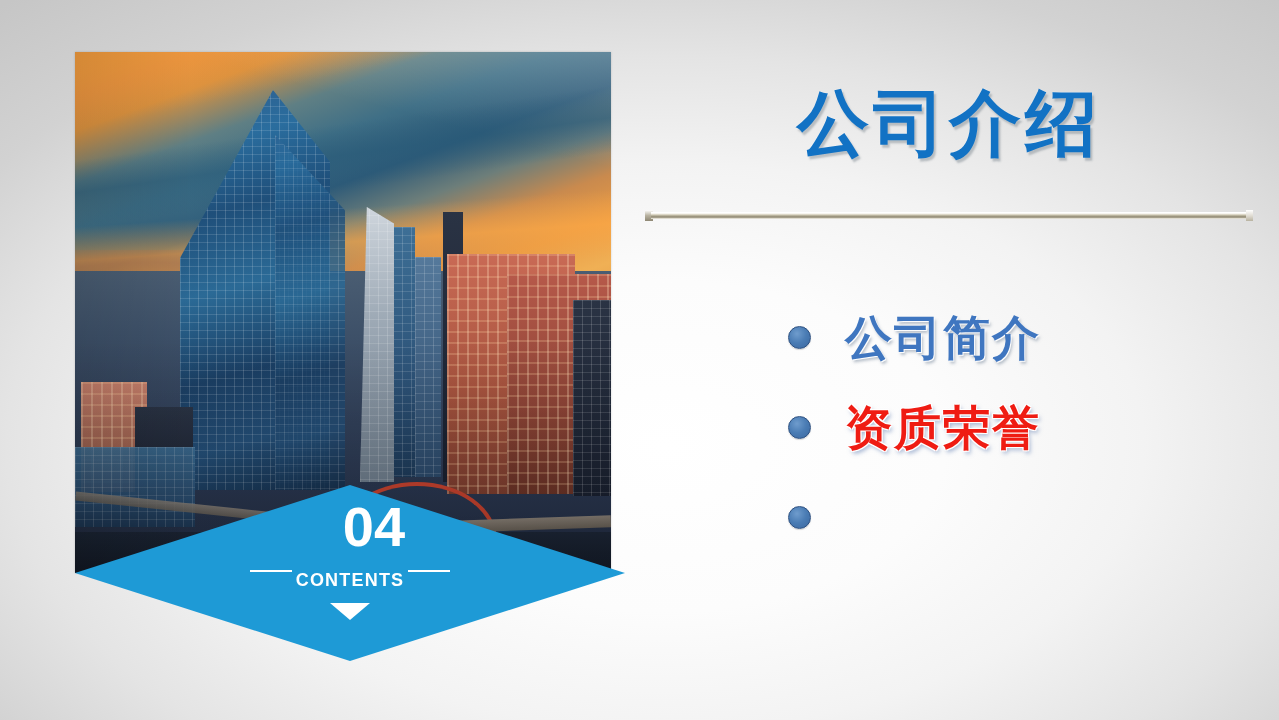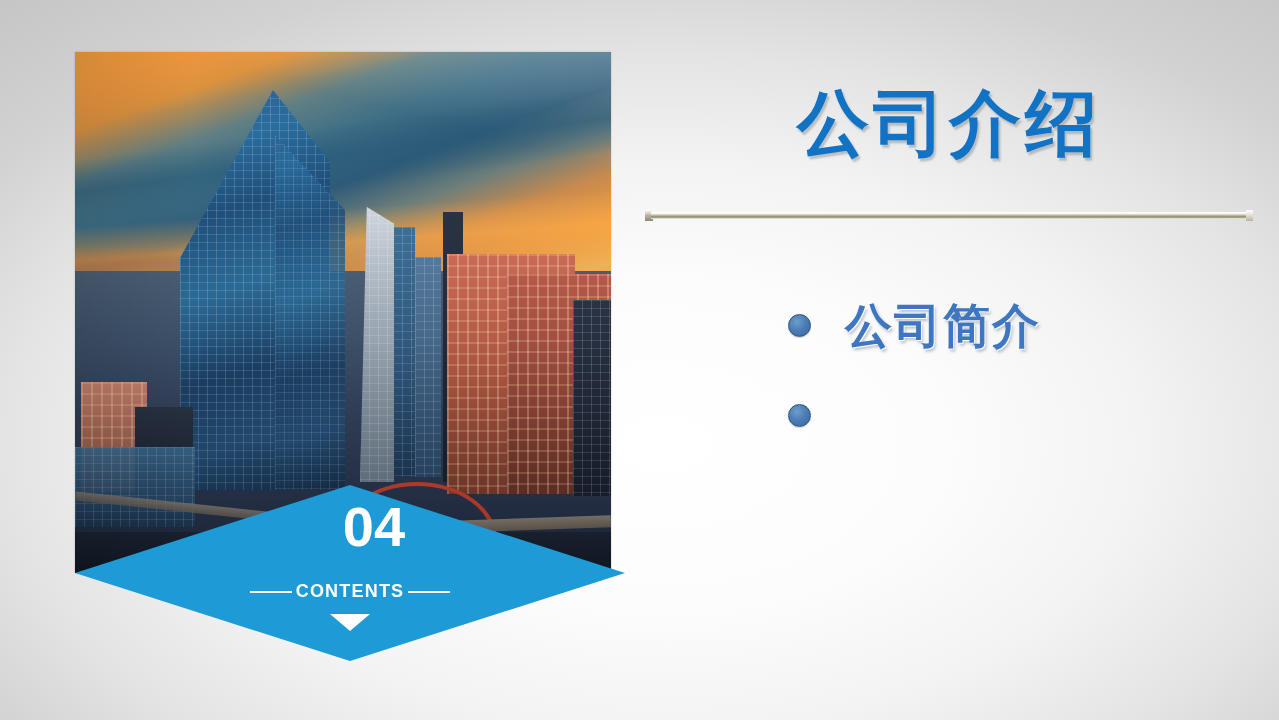--- a/index.html
+++ b/index.html
@@ -121,22 +121,22 @@
   }
   #contents-number{
     color:#ffffff;
     font-size:56px;
     font-weight:bold;
     line-height:1;
     letter-spacing:0px;
     margin-left:48px;
   }
   #contents-row{
-    display:flex; align-items:center; gap:4px;
-    margin-top:26px;
+    display:flex; align-items:flex-start; gap:4px;
+    margin-top:15px;
   }
   .crule{ width:42px; height:2px; background:#ffffff; }
   #contents-label{
     color:#ffffff;
     font-size:18px;
     font-weight:bold;
     letter-spacing:1.2px;
   }
   #contents-arrow{
     margin-top:12px;
@@ -176,21 +176,21 @@
     position:absolute; left:0; top:0; width:8px; height:11px;
     background: linear-gradient(180deg,#ffffff 0%, #b8b2a0 50%, #8e8773 100%);
   }
   #divider .cap-r{
     position:absolute; right:0; top:0; width:7px; height:11px;
     background: linear-gradient(180deg,#ffffff 0%, #dedad0 55%, #b8b2a0 100%);
   }
 
   #bullet-list{
     position:absolute;
-    left:788px; top:280px;
+    left:788px; top:292px;
     width:470px;
     text-align:center;
   }
   .bullet-row{
     display:flex; align-items:center;
     height:90px;
   }
   .bullet-dot{
     width:23px; height:23px; border-radius:50%;
     background: radial-gradient(circle at 38% 32%, #6f9ccd 0%, #4a7cb4 48%, #3a67a0 100%);
@@ -300,20 +300,24 @@
     <span class="cap-r"></span>
   </div>
 
   <div id="bullet-list">
 
     <div class="bullet-row">
       <span class="bullet-dot"></span>
       <span class="bullet-text blue">公司简介</span>
     </div>
 
-
     <div class="bullet-row">
       <span class="bullet-dot"></span>
+      <span class="bullet-text red">资质荣誉</span>
+    </div>
+
+    <div class="bullet-row">
+      <span class="bullet-dot"></span>
     </div>
 
   </div>
 
 </div>
 
 </body></html>

